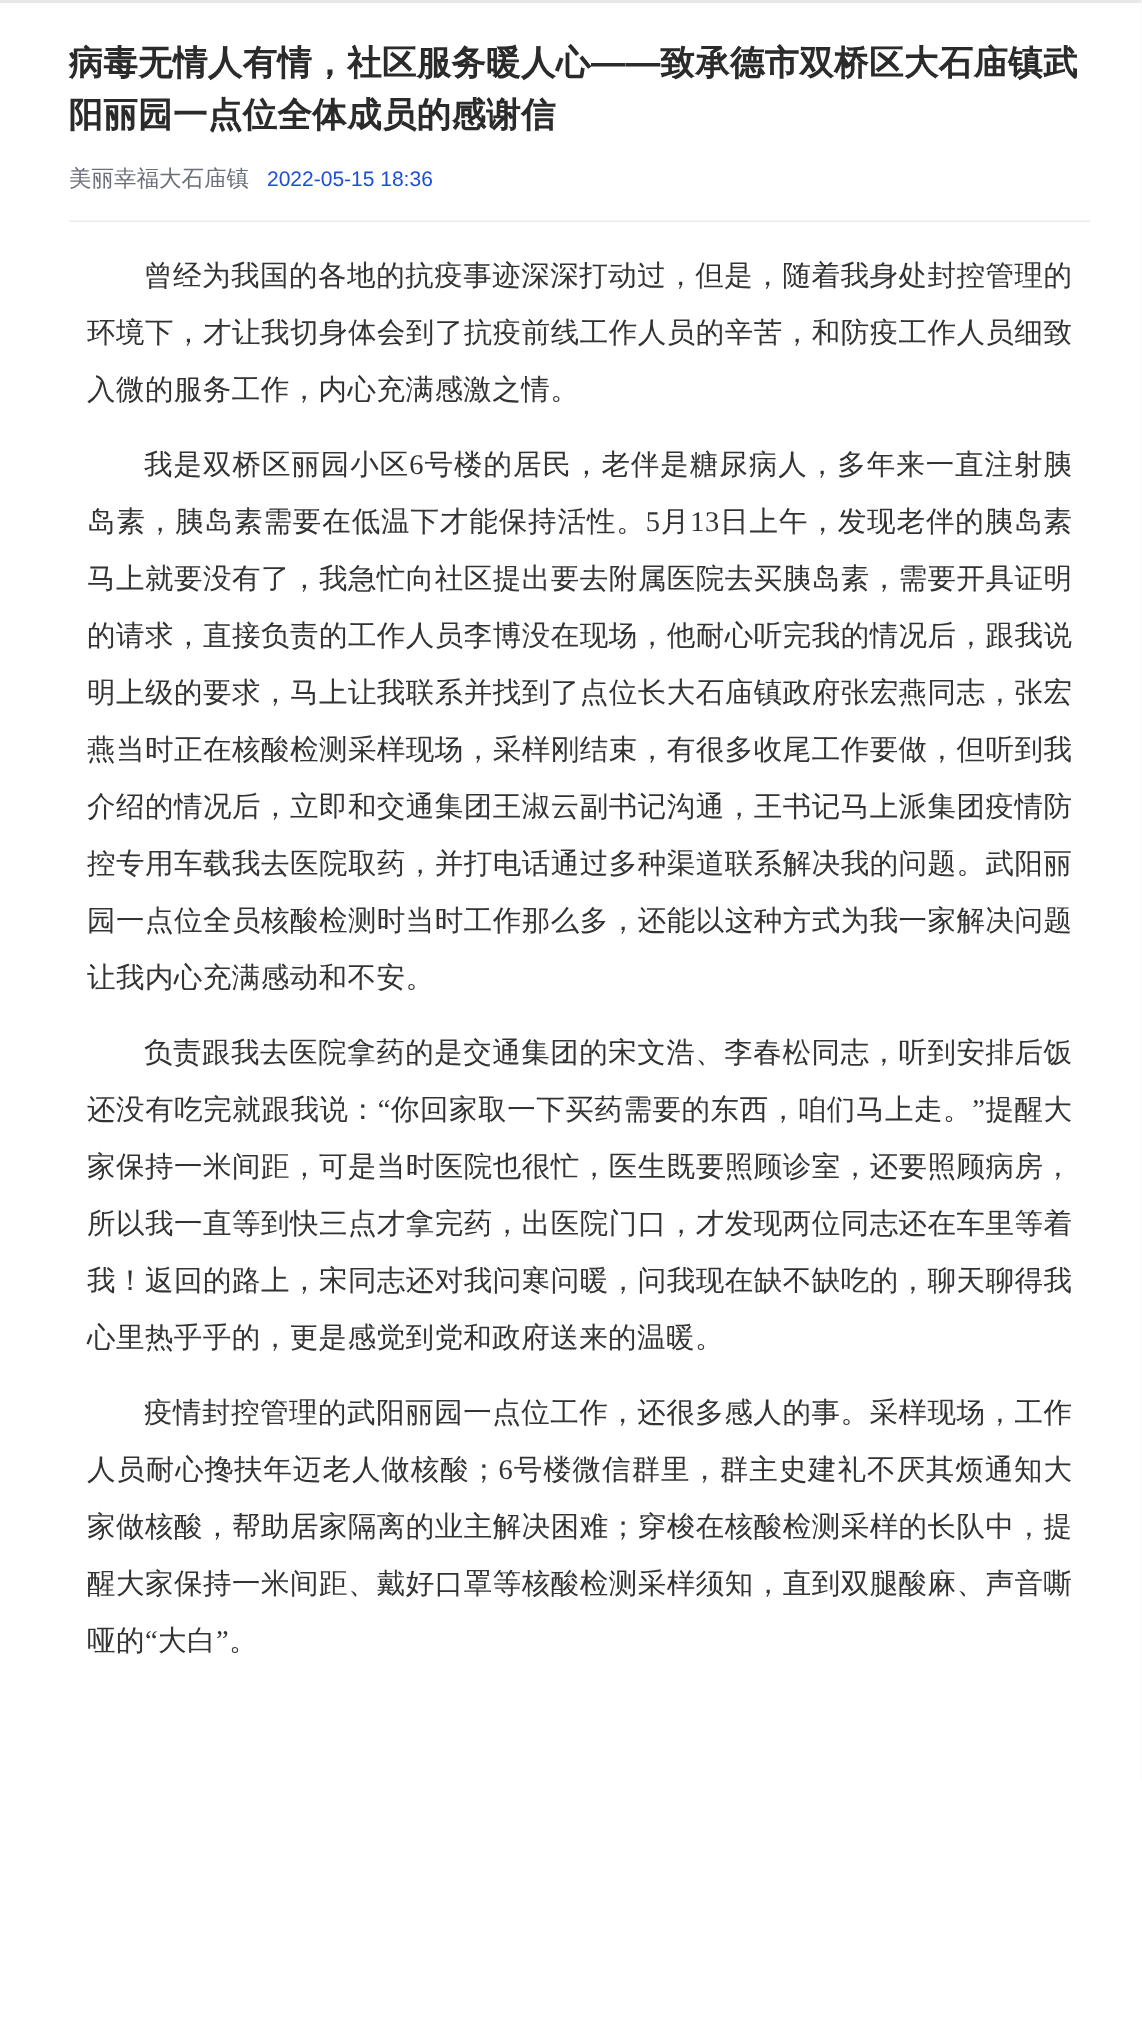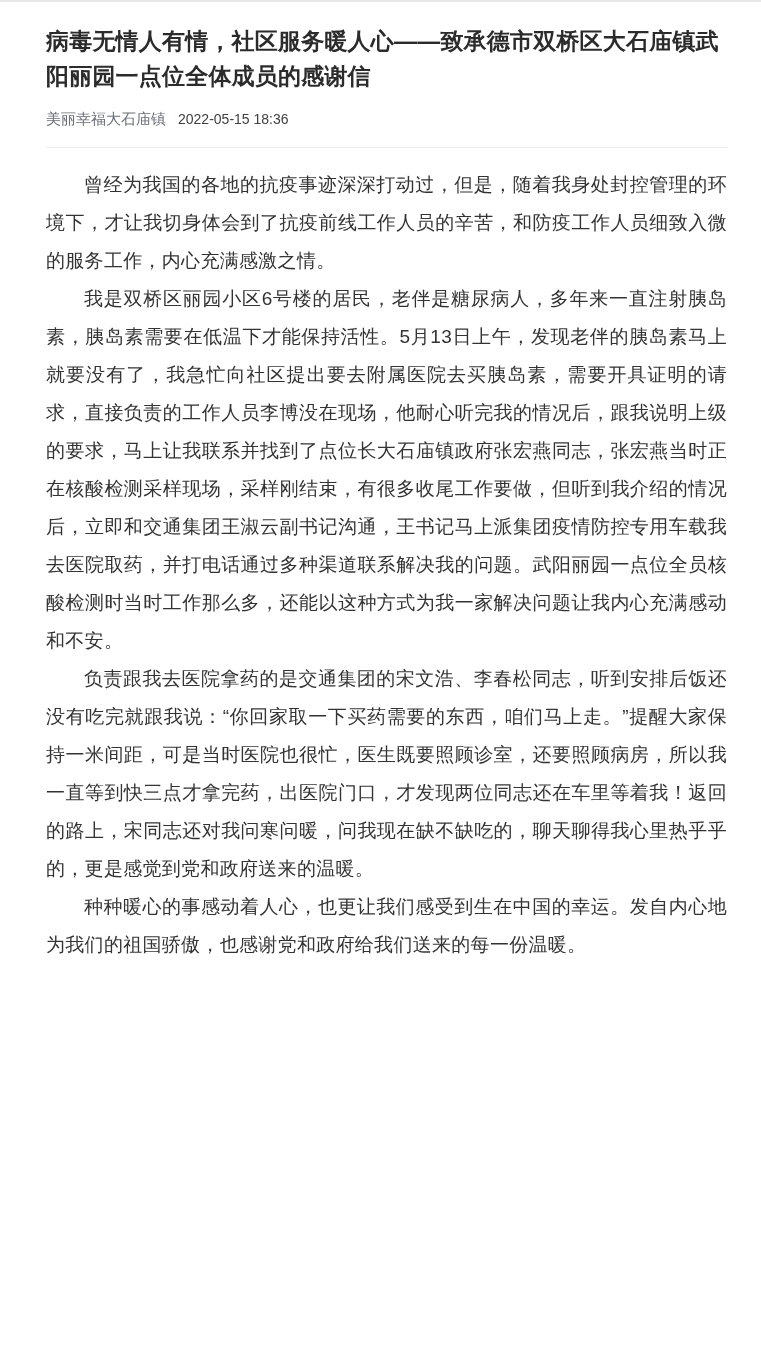--- a/index.html
+++ b/index.html
@@ -39,37 +39,38 @@
     align-items: baseline;
     gap: 12px;
     margin-bottom: 8px;
   }
   .meta-account {
     font-size: 15px;
     color: #6b6f78;
   }
   .meta-time {
     font-size: 14px;
-    color: #404040;
+    color: #1d4ed8;
   }
   .divider {
     height: 1px;
     background: #ececec;
     margin: 18px 0 18px 0;
   }
   .body {
     font-size: 19px;
     line-height: 38px;
     color: #333333;
     text-align: justify;
     letter-spacing: 0.3px;
   }
   .body p {
-    margin: 0;
+    margin: 12px;
     text-indent: 2em;
+    font-family: Liberation Serif, serif;
   }
   .sign {
     text-indent: 0;
   }
 </style>
 </head>
 <body>
 
 <div class="page">
 
@@ -83,18 +84,18 @@
       <span class="meta-account">美丽幸福大石庙镇</span>
       <span class="meta-time">2022-05-15 18:36</span>
     </div>
 
     <div class="divider"></div>
 
     <div class="body">
       <p>曾经为我国的各地的抗疫事迹深深打动过，但是，随着我身处封控管理的环境下，才让我切身体会到了抗疫前线工作人员的辛苦，和防疫工作人员细致入微的服务工作，内心充满感激之情。</p>
       <p>我是双桥区丽园小区6号楼的居民，老伴是糖尿病人，多年来一直注射胰岛素，胰岛素需要在低温下才能保持活性。5月13日上午，发现老伴的胰岛素马上就要没有了，我急忙向社区提出要去附属医院去买胰岛素，需要开具证明的请求，直接负责的工作人员李博没在现场，他耐心听完我的情况后，跟我说明上级的要求，马上让我联系并找到了点位长大石庙镇政府张宏燕同志，张宏燕当时正在核酸检测采样现场，采样刚结束，有很多收尾工作要做，但听到我介绍的情况后，立即和交通集团王淑云副书记沟通，王书记马上派集团疫情防控专用车载我去医院取药，并打电话通过多种渠道联系解决我的问题。武阳丽园一点位全员核酸检测时当时工作那么多，还能以这种方式为我一家解决问题让我内心充满感动和不安。</p>
       <p>负责跟我去医院拿药的是交通集团的宋文浩、李春松同志，听到安排后饭还没有吃完就跟我说：“你回家取一下买药需要的东西，咱们马上走。”提醒大家保持一米间距，可是当时医院也很忙，医生既要照顾诊室，还要照顾病房，所以我一直等到快三点才拿完药，出医院门口，才发现两位同志还在车里等着我！返回的路上，宋同志还对我问寒问暖，问我现在缺不缺吃的，聊天聊得我心里热乎乎的，更是感觉到党和政府送来的温暖。</p>
-      <p>种种暖心的事感动着人心，也更让我们感受到生在中国的幸运。发自内心地为我们的祖国骄傲，也感谢党和政府给我们送来的每一份温暖。</p>
+      <p>疫情封控管理的武阳丽园一点位工作，还很多感人的事。采样现场，工作人员耐心搀扶年迈老人做核酸；6号楼微信群里，群主史建礼不厌其烦通知大家做核酸，帮助居家隔离的业主解决困难；穿梭在核酸检测采样的长队中，提醒大家保持一米间距、戴好口罩等核酸检测采样须知，直到双腿酸麻、声音嘶哑的“大白”。</p>
     </div>
 
   </div>
 
 </div>
 
 </body></html>

